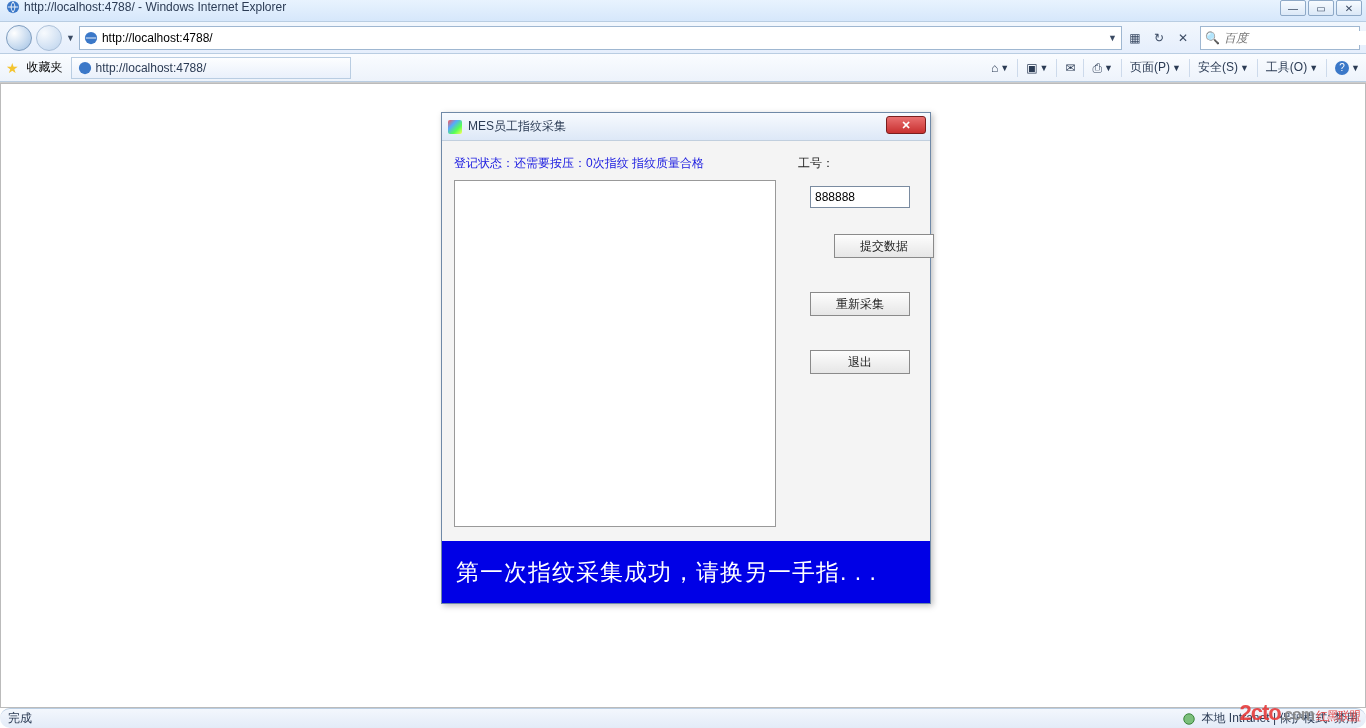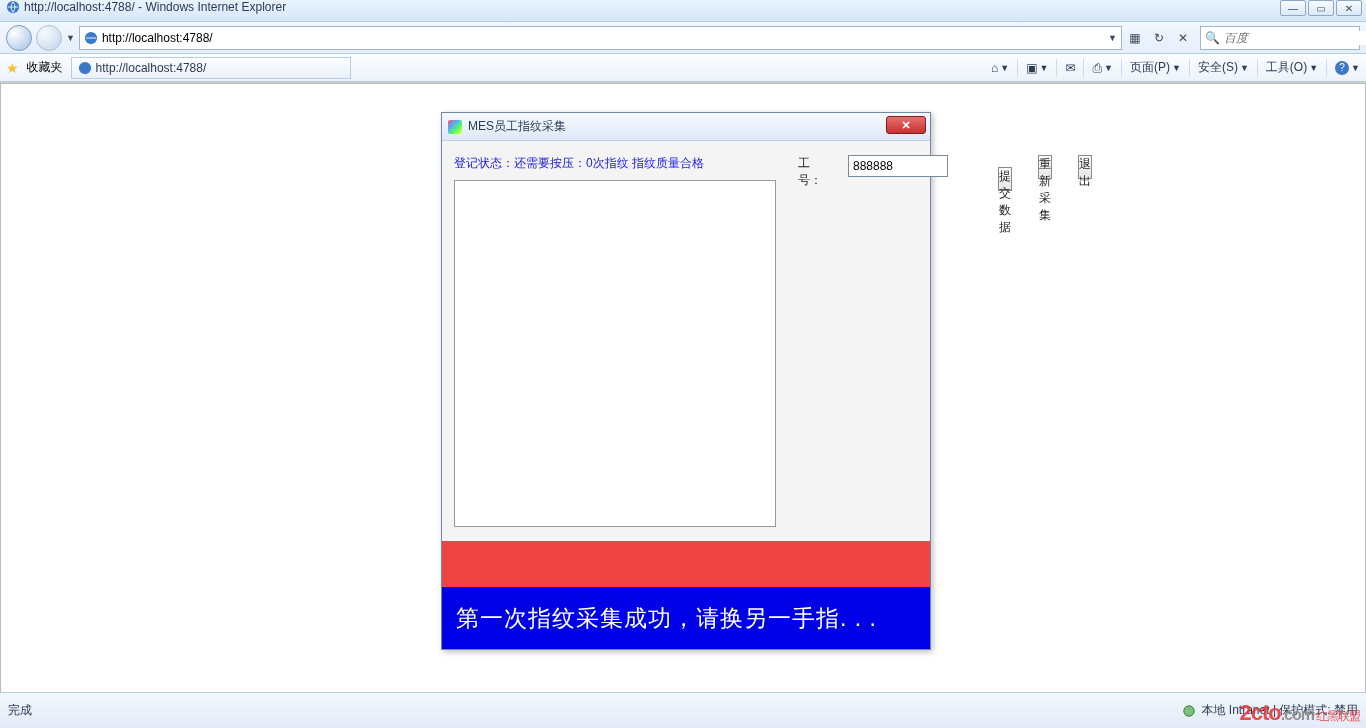--- a/index.html
+++ b/index.html
@@ -87,37 +87,37 @@
     background:linear-gradient(135deg,#f55,#5af,#5f5,#ff5);border-radius:2px;}
   .dlg-close{
     position:absolute;right:4px;top:3px;width:40px;height:18px;
     background:linear-gradient(#e97070,#c83030);border:1px solid #7a1e1e;border-radius:3px;
     color:#fff;display:flex;align-items:center;justify-content:center;font-weight:bold;font-size:11px;
   }
   .dlg-body{padding:10px 12px 14px;background:#f4f4f4;display:flex;gap:22px;height:400px;}
   .left-col{flex:1;display:flex;flex-direction:column;}
   .status-line{color:#1a1ae0;font-size:12px;margin:4px 0 8px;}
   .fp-box{flex:1;background:#fff;border:1px solid #999;}
-  .right-col{width:120px;display:flex;flex-direction:row;gap:14px;padding-top:4px;}
+  .right-col{width:120px;display:flex;flex-direction:column;gap:14px;padding-top:4px;}
   .lbl{color:#222;font-size:12px;}
   .emp-input{width:100px;height:22px;border:1px solid #7a8ba0;padding:0 4px;font-size:12px;margin-left:12px;}
   .wbtn{
     width:100px;height:24px;margin-left:12px;
     background:linear-gradient(#fdfdfd,#e6e6e6);border:1px solid #8a8a8a;
-    font-size:12px;color:#222;cursor:pointer;
+    font-size:12px;color:#222;cursor:pointer;margin-top:20px;
   }
   .dlg-banner{
     height:62px;background:#0000e6;color:#fff;display:flex;align-items:center;
-    padding:0 14px;font-size:23px;font-family:"SimSun","Microsoft YaHei",sans-serif;letter-spacing:1px;margin-top:46px;
+    padding:0 14px;font-size:23px;font-family:"SimSun","Microsoft YaHei",sans-serif;letter-spacing:1px;
   }
   
   .status-bar{
-    position:absolute;left:0;bottom:0;right:0;height:36px;
+    position:absolute;left:0;bottom:0;right:0;height:20px;
     background:linear-gradient(#f3f7fd,#e3ebf7);border-top:1px solid #b9cde2;
-    display:flex;align-items:center;justify-content:space-between;padding:0 8px;color:#2b3b54;
+    display:flex;align-items:center;justify-content:space-between;padding:0 8px;color:#2b3b54;border-radius:10px;
   }
   .status-right{display:flex;align-items:center;gap:6px;}
   .watermark{
     position:absolute;right:6px;bottom:2px;font-size:22px;
     font-weight:bold;letter-spacing:-1px;pointer-events:none;opacity:.9;
     font-family:Arial,sans-serif;
   }
   .watermark .two{color:#e63b3b;}
   .watermark .cto{color:#e63b3b;margin-top:24px;}
   .watermark .com{color:#888;font-size:16px;}

